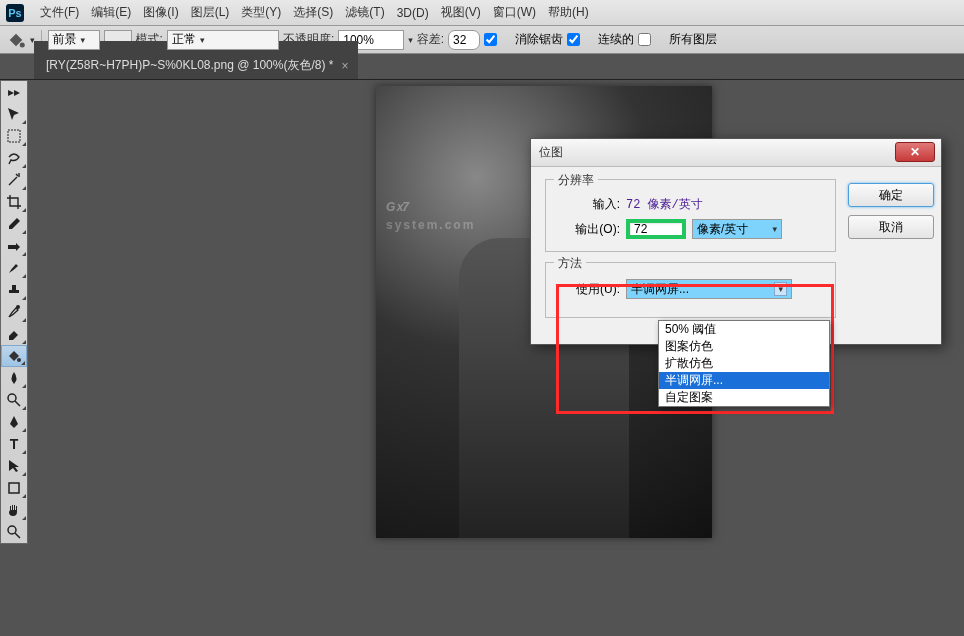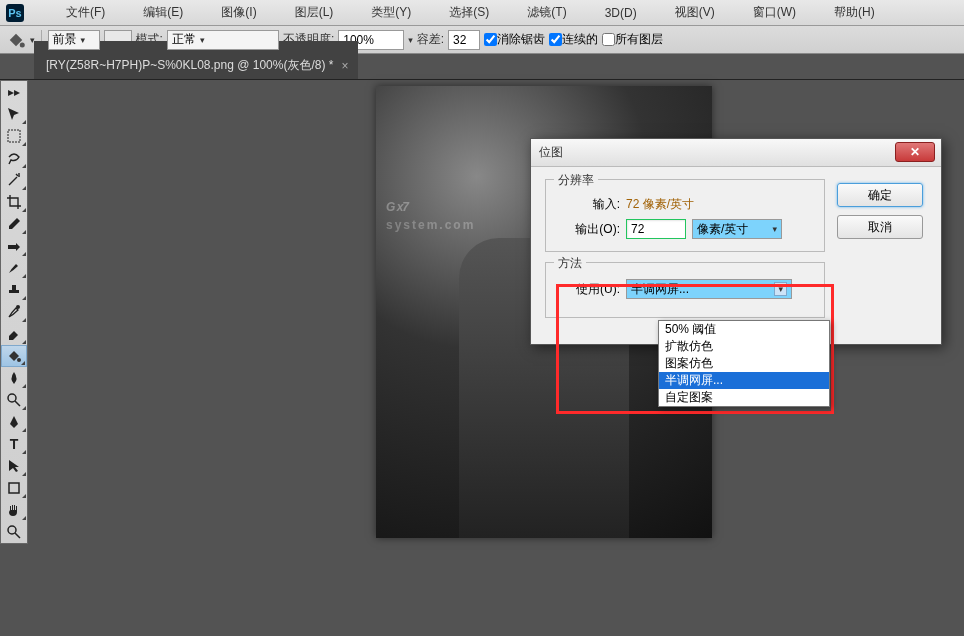--- a/index.html
+++ b/index.html
@@ -1,32 +1,32 @@
 <!DOCTYPE html>
 <html><head>
 <meta charset="utf-8">
 <style>
 * { margin: 0; padding: 0; box-sizing: border-box; font-family: "Microsoft YaHei", SimSun, sans-serif; font-size: 12px; }
 body { background: #535353; width: 964px; height: 636px; overflow: hidden; position: relative; }
 
 
 .menubar { background: linear-gradient(#e8e8e8,#d8d8d8); height: 26px; display: flex; align-items: center; padding-left: 6px; border-bottom: 1px solid #999; }
 .ps-logo { width: 18px; height: 18px; background: #001d33; color: #5cc3f0; display: flex; align-items: center; justify-content: center; font-weight: bold; border-radius: 3px; margin-right: 10px; font-size: 11px; }
-.menu-item { padding: 0 6px; color: #333; cursor: default; margin-left: 26px; }
+.menu-item { padding: 0 6px; color: #333; cursor: default; }
 
 
 .optionsbar { background: linear-gradient(#dcdcdc,#d0d0d0); height: 28px; display: flex; align-items: center; padding-left: 6px; border-bottom: 1px solid #888; gap: 4px; }
 .opt-icon { width: 20px; height: 20px; display: flex; align-items: center; justify-content: center; }
 .opt-sep { width: 1px; height: 20px; background: #aaa; margin: 0 2px; }
 .opt-label { color: #333; }
 .opt-dd { background: #f4f4f4; border: 1px solid #999; height: 20px; display: flex; align-items: center; padding: 0 4px; position: relative; }
 .opt-dd .caret { margin-left: 4px; font-size: 9px; }
 .opt-swatch2 { width: 28px; height: 20px; border: 1px solid #999; background: #e8e8e8; }
 .opt-input { background: #fff; border: 1px solid #999; width: 66px; height: 20px; display: flex; align-items: center; padding: 0 4px; }
-.opt-check { display: flex; align-items: center; gap: 0; }
+.opt-check { display: flex; align-items: center; gap: 18px; }
 .opt-check input { margin: 0; }
 
 
 .tabbar { background: #535353; height: 26px; display: flex; align-items: flex-end; padding-left: 34px; border-bottom: 1px solid #222; }
 .doc-tab { background: #424242; color: #ddd; padding: 16px 10px 5px 12px; display: flex; align-items: center; gap: 8px; font-size: 11px; }
 .doc-tab .close { color: #aaa; cursor: pointer; }
 
 
 .toolbox { position: absolute; left: 0; top: 80px; width: 28px; background: linear-gradient(#d8d8d8,#cfcfcf); border: 1px solid #666; display: flex; flex-direction: column; }
 .tool { width: 26px; height: 22px; display: flex; align-items: center; justify-content: center; color: #222; position: relative; }
@@ -37,31 +37,31 @@
 .canvas-img .foliage { position:absolute; inset:0; background: radial-gradient(circle at 30% 20%, #888 0%, #333 40%, #111 100%); }
 .canvas-img .person { position:absolute; bottom:0; left:50%; transform:translateX(-50%); width:170px; height:300px; background: linear-gradient(#555,#222); border-radius: 40px 40px 0 0; }
 .canvas-img .wmark { position:absolute; left:10px; top:100px; color:rgba(255,255,255,0.3); font-size:28px; font-style:italic; font-weight:bold; letter-spacing:-1px; }
 .canvas-img .wmark small{ display:block; font-size:12px; color:rgba(255,255,255,0.25); font-style:normal; letter-spacing:2px; }
 
 
 .dialog { position: absolute; left: 530px; top: 138px; width: 412px; background: #f0f0f0; border: 1px solid #555; box-shadow: 3px 3px 12px rgba(0,0,0,0.5); }
 .dlg-titlebar { height: 28px; background: linear-gradient(#f8f8f8,#e0e0e0); display: flex; align-items: center; padding: 0 8px; border-bottom: 1px solid #bbb; position:relative; }
 .dlg-title { color: #333; }
 .dlg-close { position:absolute; right:6px; top:3px; width:40px; height:20px; background: linear-gradient(#e07878,#c83a3a); border:1px solid #8a2020; border-radius:3px; color:#fff; display:flex; align-items:center; justify-content:center; font-weight:bold; }
-.dlg-body { padding: 12px 18px 16px 14px; display:flex; gap:12px; }
+.dlg-body { padding: 12px 7px 16px 14px; display:flex; gap:12px; }
 .dlg-left { flex:1; }
 .dlg-right { width: 86px; display:flex; flex-direction:column; gap:8px; padding-top:4px; }
 .dlg-btn { height: 24px; background: linear-gradient(#fafafa,#e4e4e4); border:1px solid #999; border-radius:3px; display:flex; align-items:center; justify-content:center; }
 .dlg-btn.primary { border:1px solid #4a9edb; box-shadow: 0 0 3px #66b2ea; }
 .fieldset { border: 1px solid #bbb; padding: 10px 12px 12px 12px; margin-bottom: 10px; position: relative; }
 .fieldset-legend { position: absolute; top: -8px; left: 8px; background: #f0f0f0; padding: 0 4px; color: #333; }
 .fld-row { display: flex; align-items: center; gap: 6px; margin-top: 6px; }
 .fld-label { width: 62px; text-align: right; }
-.static-val { color:#a16207; }
-.fld-input { width: 60px; height: 20px; border:1px solid #22c55e; background:#fff; padding:0 4px; display:flex; align-items:center; box-shadow: inset 1px 1px 2px rgba(0,0,0,0.1); }
+.static-val { color:#4c1d95;font-family:Liberation Mono, monospace; }
+.fld-input { width: 60px; height: 20px; border:4px solid #22c55e; background:#fff; padding:0 4px; display:flex; align-items:center; box-shadow: inset 1px 1px 2px rgba(0,0,0,0.1); }
 .fld-dd { height: 20px; border:1px solid #999; background:#7dd3fc; padding:0 4px; display:flex; align-items:center; justify-content:space-between; gap:6px; }
 .caret { font-size:9px; color:#333; }
 
 
 .redbox { position:absolute; border:3px solid #ff2a2a; pointer-events:none; }
 
 
 .dropdown-box { position:absolute; left:658px; top:320px; width:172px; background:#fff; border:1px solid #777; box-shadow: 2px 2px 6px rgba(0,0,0,0.4); }
 .dd-item { height: 17px; display:flex; align-items:center; padding:0 6px; }
 .dd-item.sel { background:#1a6fd8; color:#fff; }
@@ -106,21 +106,21 @@
   <div class="opt-dd" style="width:112px;">
     <span>正常</span>
     <span class="caret">▾</span>
   </div>
   <span class="opt-label">不透明度:</span>
   <div class="opt-input">
       <span>100%</span>
     </div>
   <span class="caret">▾</span>
   <span class="opt-label">容差:</span>
-  <div class="opt-input" style="width:32px;">
+  <div class="opt-input" style="width:32px;border-radius:7px;">
       <span>32</span>
     </div>
   <label class="opt-check">
       <input type="checkbox" checked="" style="">
       <span>消除锯齿</span>
     </label>
   <label class="opt-check">
       <input type="checkbox" checked="" style="">
       <span>连续的</span>
     </label>
@@ -317,17 +317,17 @@
           <span>取消</span>
         </div>
     </div>
   </div>
 </div>
 
 <div class="redbox" style="left:556px; top:284px; width:278px; height:130px;"></div>
 
 <div class="dropdown-box">
   <div class="dd-item">50% 阈值</div>
+  <div class="dd-item">图案仿色</div>
   <div class="dd-item">扩散仿色</div>
-  <div class="dd-item">图案仿色</div>
   <div class="dd-item sel">半调网屏...</div>
   <div class="dd-item">自定图案</div>
 </div>
 
 </body></html>

